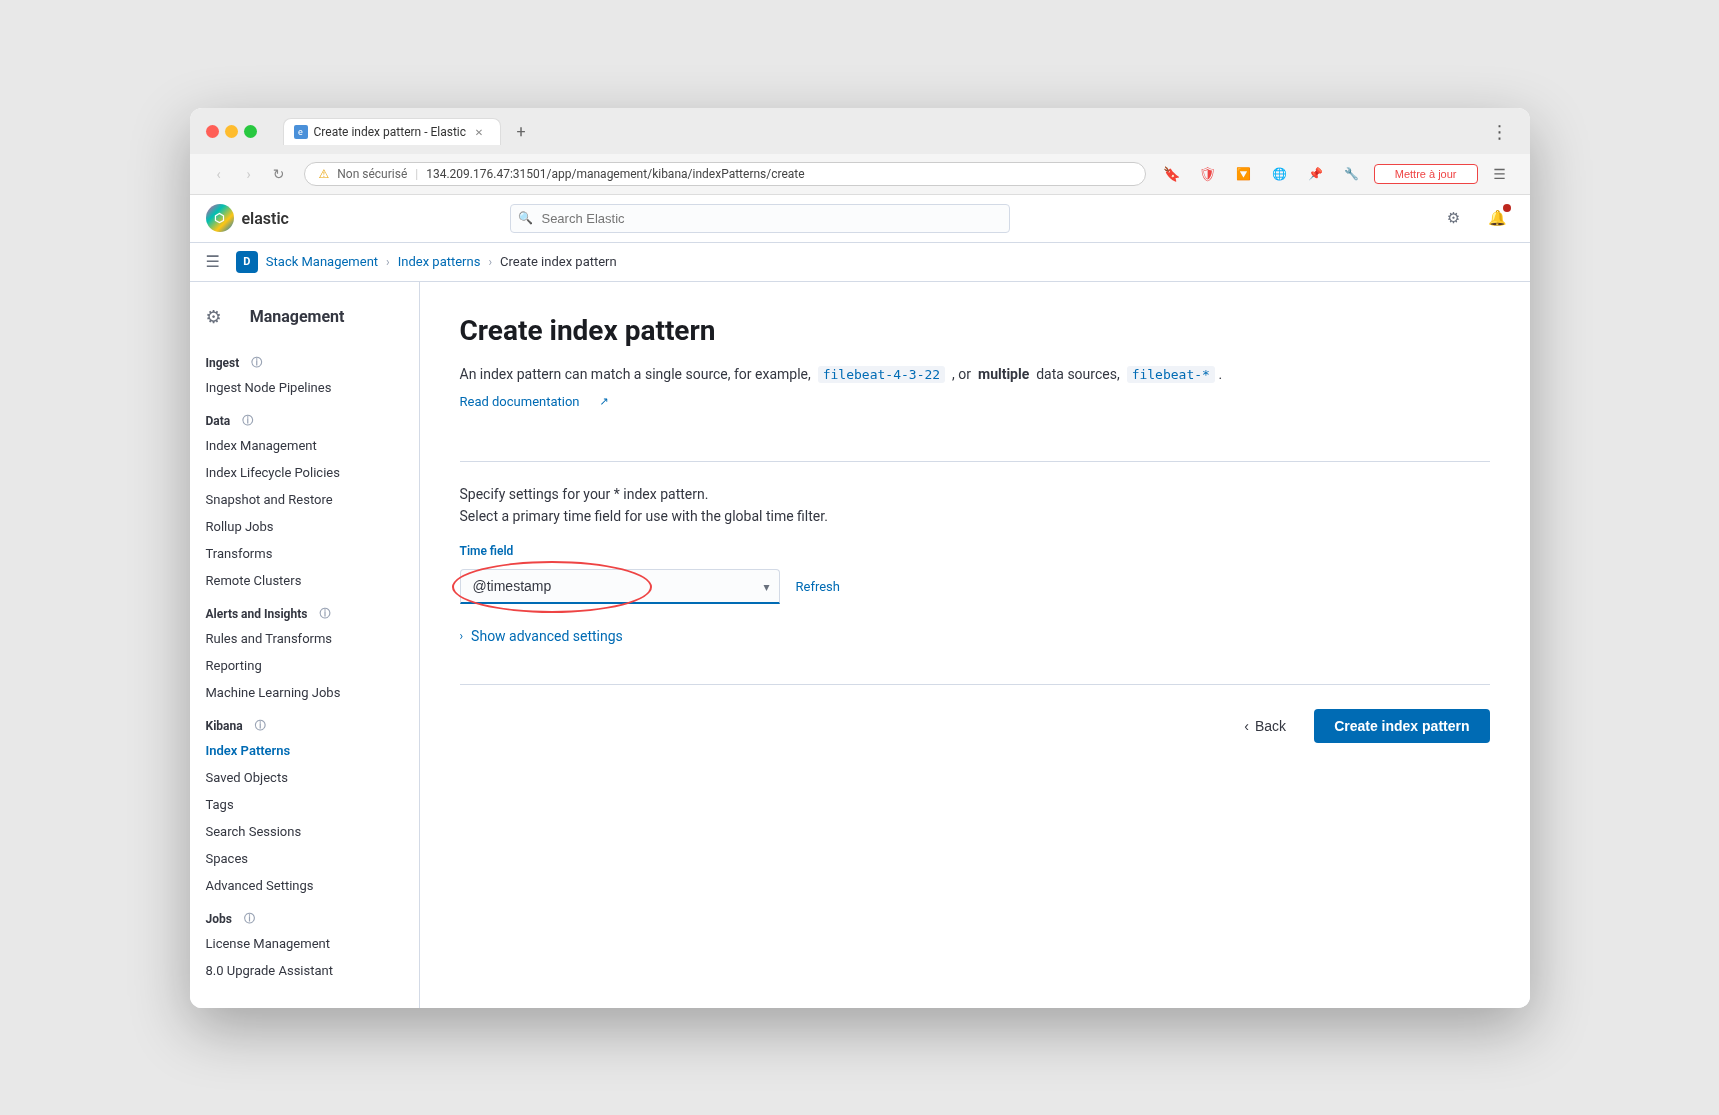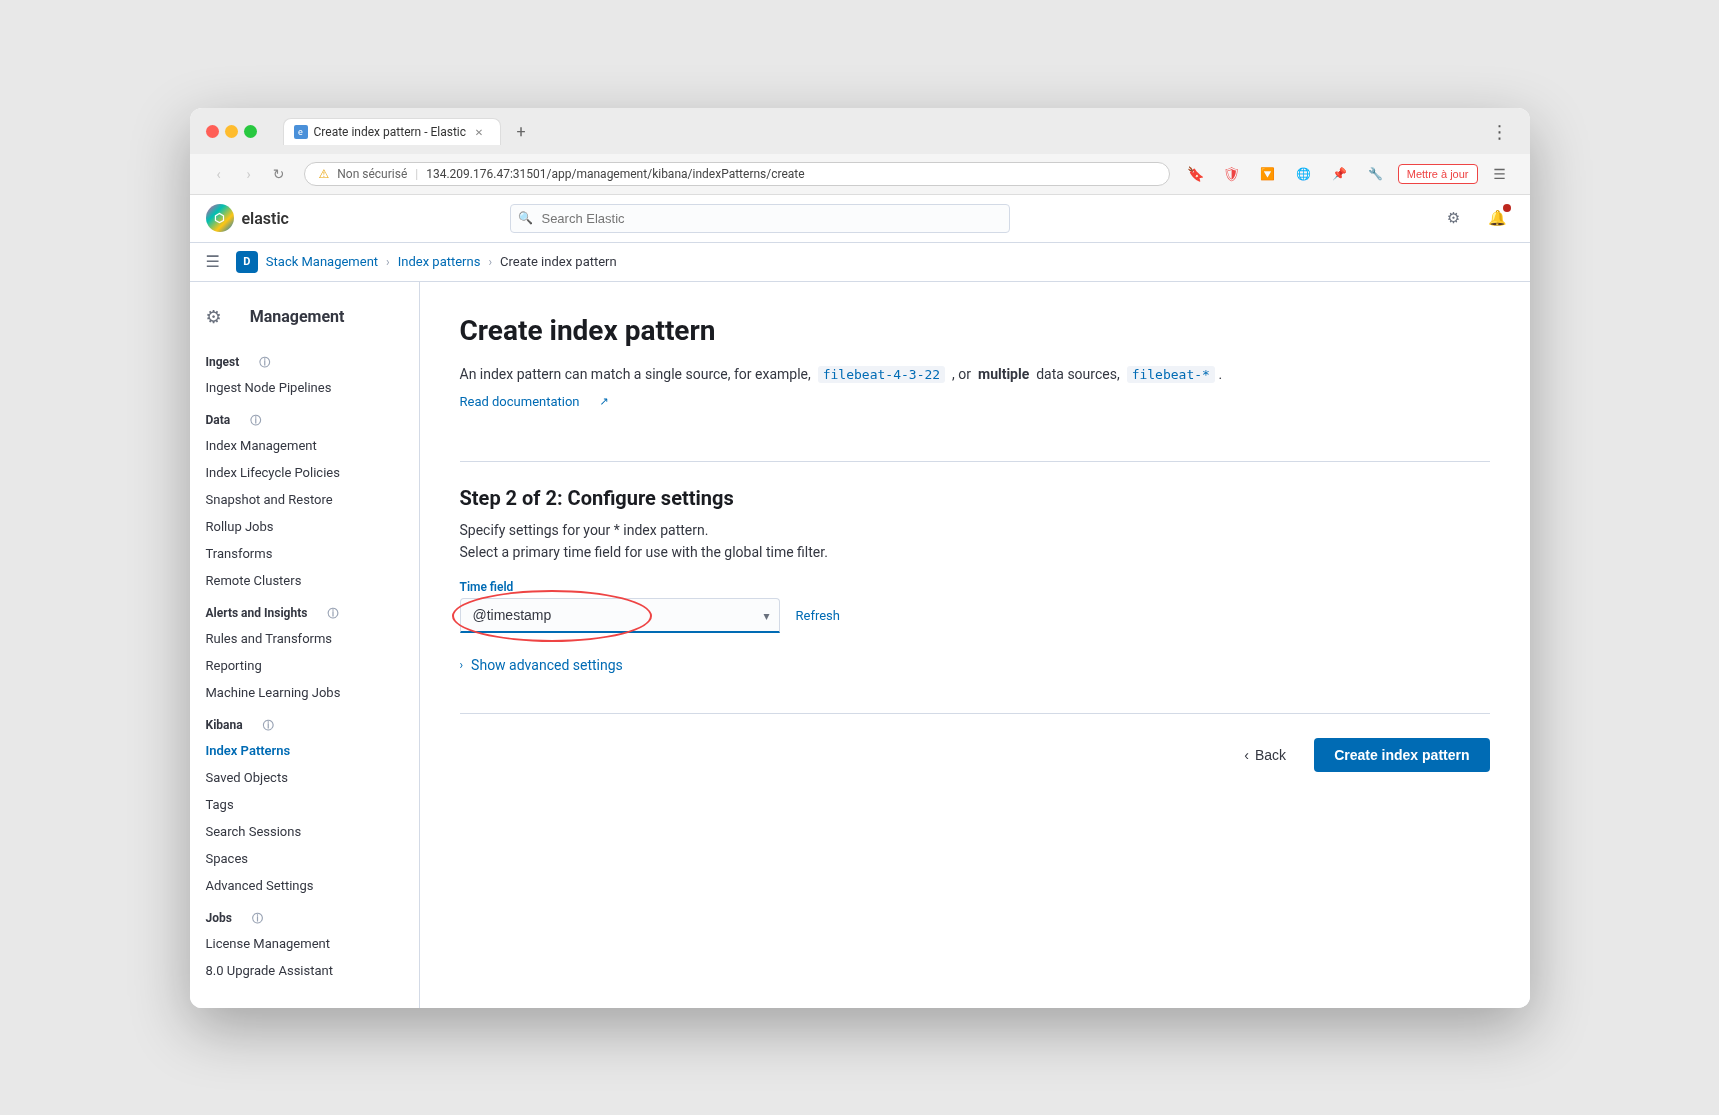--- a/index.html
+++ b/index.html
@@ -135,21 +135,21 @@
       display: flex; align-items: center; justify-content: center;
       font-size: 14px;
       color: #666;
       cursor: pointer;
     }
     .update-btn {
       background: #fff;
       border: 1px solid #e44;
       color: #e44;
       border-radius: 4px;
-      padding: 3px 8px;
+      padding: 3px 20px;
       font-size: 11px;
       cursor: pointer;
       white-space: nowrap;
     }
 
     
     .app-header {
       background: #fff;
       border-bottom: 1px solid #d3dae6;
       padding: 0 16px;
@@ -265,22 +265,22 @@
       padding: 16px 0;
       overflow-y: auto;
       flex-shrink: 0;
     }
     .sidebar-section-title {
       font-size: 12px;
       font-weight: 700;
       color: #343741;
       padding: 12px 16px 4px 16px;
       display: flex;
-      align-items: center;
-      gap: 20px;
+      align-items: flex-end;
+      gap: 12px;
     }
     .sidebar-section-title .info-icon {
       color: #98a2b3;
       font-size: 11px;
       cursor: pointer;
     }
     .sidebar-item {
       padding: 6px 16px;
       font-size: 13px;
       color: #343741;
@@ -369,21 +369,21 @@
     
     .field-row {
       display: flex;
       align-items: flex-end;
       gap: 16px;
       margin-bottom: 24px;
     }
     .field-group {
       display: flex;
       flex-direction: column;
-      gap: 4px;
+      gap: 11px;
     }
     .field-label {
       font-size: 12px;
       font-weight: 600;
       color: #006bb4;
     }
     .field-select-wrap {
       position: relative;
     }
     .field-select {
@@ -649,21 +649,20 @@
         <span>data sources,</span>
         &nbsp;<code>filebeat-*</code>&nbsp;.
       </p>
       <a class="read-docs-link">
         <span>Read documentation</span>
         <span style="font-size:11px;">↗</span>
       </a>
 
       <hr class="divider">
 
-      <h2 class="step-title">Step 2 of 2: Configure settings</h2>
       <p class="step-desc">Specify settings for your * index pattern.</p>
       <p class="step-subdesc">Select a primary time field for use with the global time filter.</p>
 
       <div class="field-row">
         <div class="field-group">
           <label class="field-label">Time field</label>
           <div class="field-select-wrap" style="position:relative;">
             
             <div class="timestamp-circle"></div>
             <select class="field-select">

